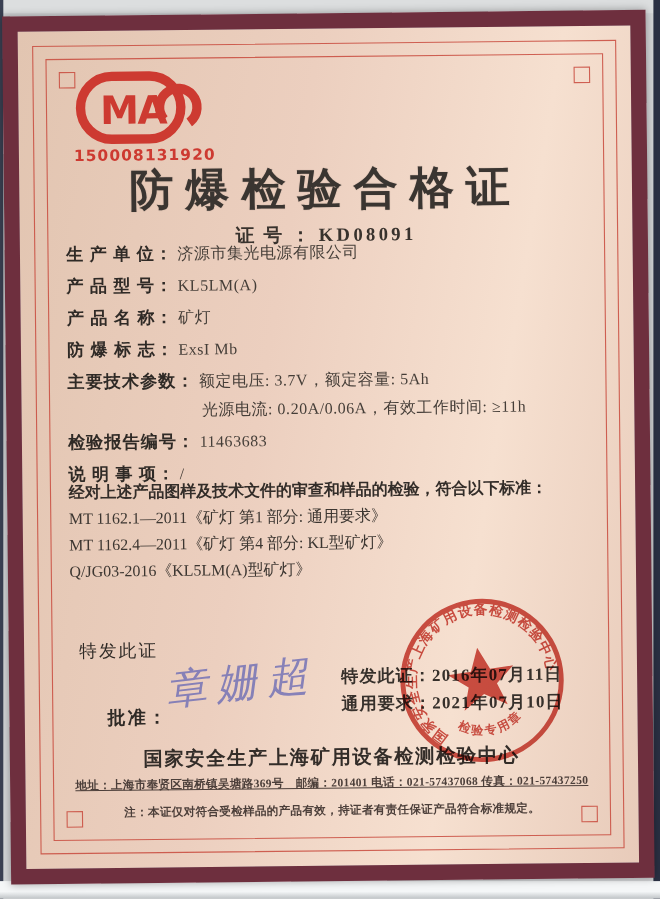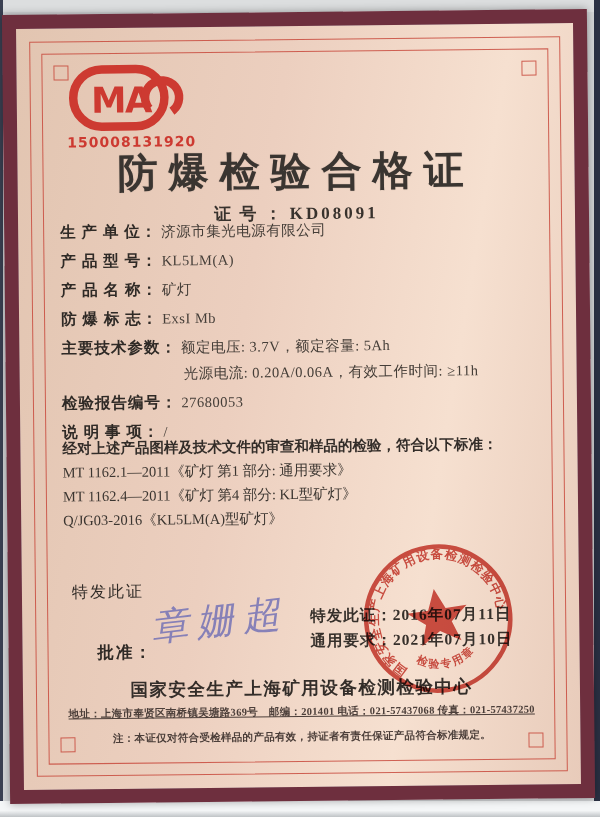--- a/index.html
+++ b/index.html
@@ -130,21 +130,21 @@
       </div>
       <div class="frow">
         <span class="flabel">主要技术参数：</span>
         <span class="fvalue">额定电压: 3.7V，额定容量: 5Ah</span>
       </div>
       <div class="frow cont">
         <span class="fvalue">光源电流: 0.20A/0.06A，有效工作时间: ≥11h</span>
       </div>
       <div class="frow">
         <span class="flabel">检验报告编号：</span>
-        <span class="fvalue">27680053</span>
+        <span class="fvalue">11463683</span>
       </div>
       <div class="frow">
         <span class="flabel">说 明 事 项：</span>
         <span class="fvalue">/</span>
       </div>
     </div>
 
     <div class="standards">
       <div class="intro">经对上述产品图样及技术文件的审查和样品的检验，符合以下标准：</div>
       <div>MT 1162.1—2011《矿灯 第1 部分: 通用要求》</div>

